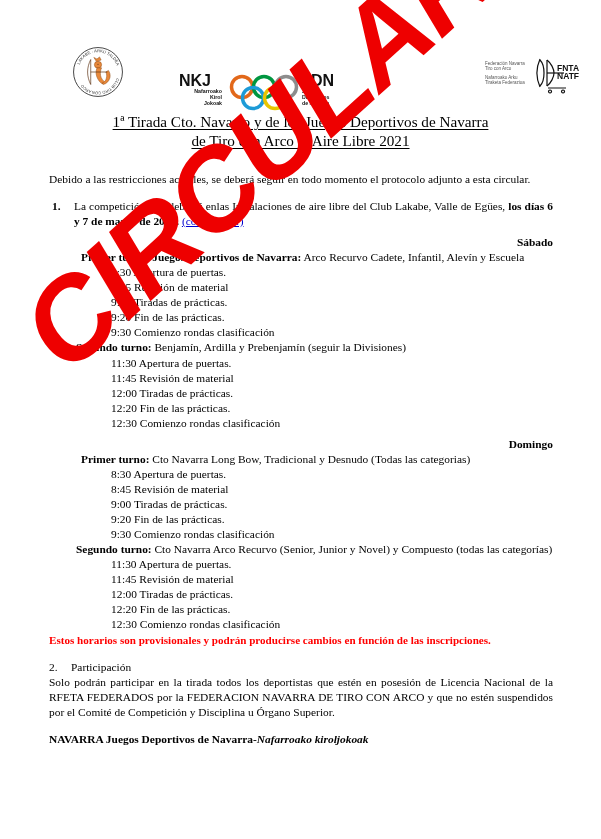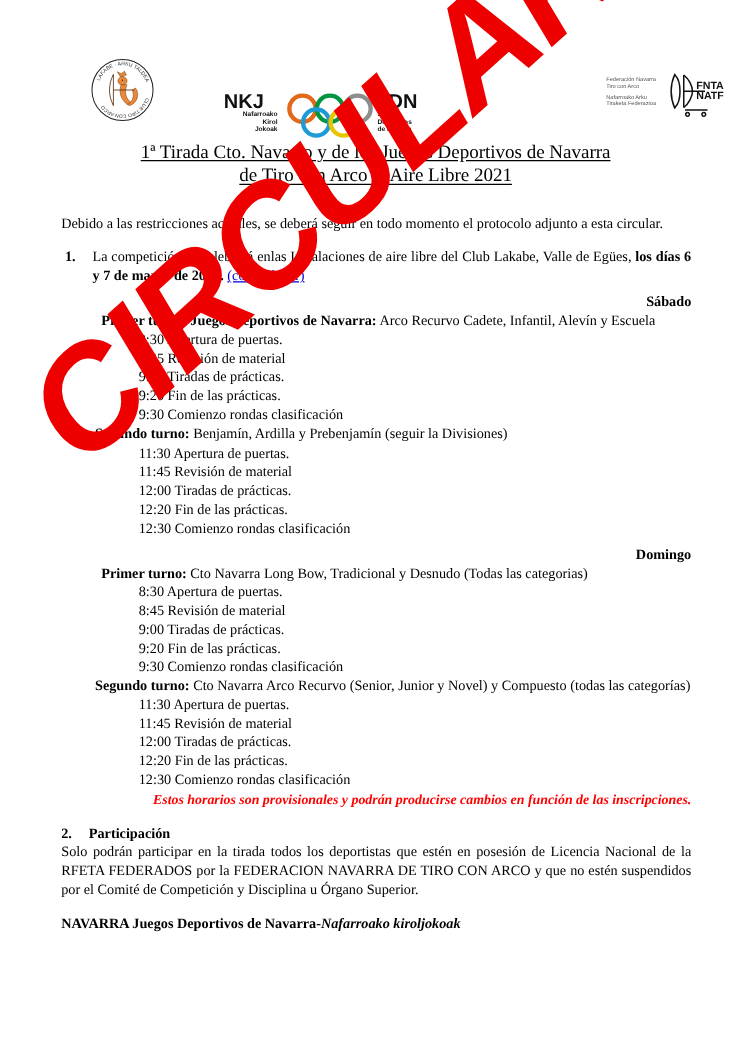--- a/index.html
+++ b/index.html
@@ -125,27 +125,26 @@
     margin: 0;
     padding: 0 0 0 62px;
   }
   .time-list li {
     margin: 0;
     white-space: nowrap;
   }
   .red-note {
     color: #ff0000;
     font-weight: bold;
-    text-align: right;
+    text-align: left;
     font-size: 11.1px;
     margin: 1px 0 0 0;
-    font-style: italic;
   }
   .section-num {
-    font-weight: bold;
+    font-weight: normal;
     display: block;
   }
   .section-num .n {
     display: inline-block;
     width: 22px;
   }
   .jornada {
     font-weight: bold;
     display: block;
   }

